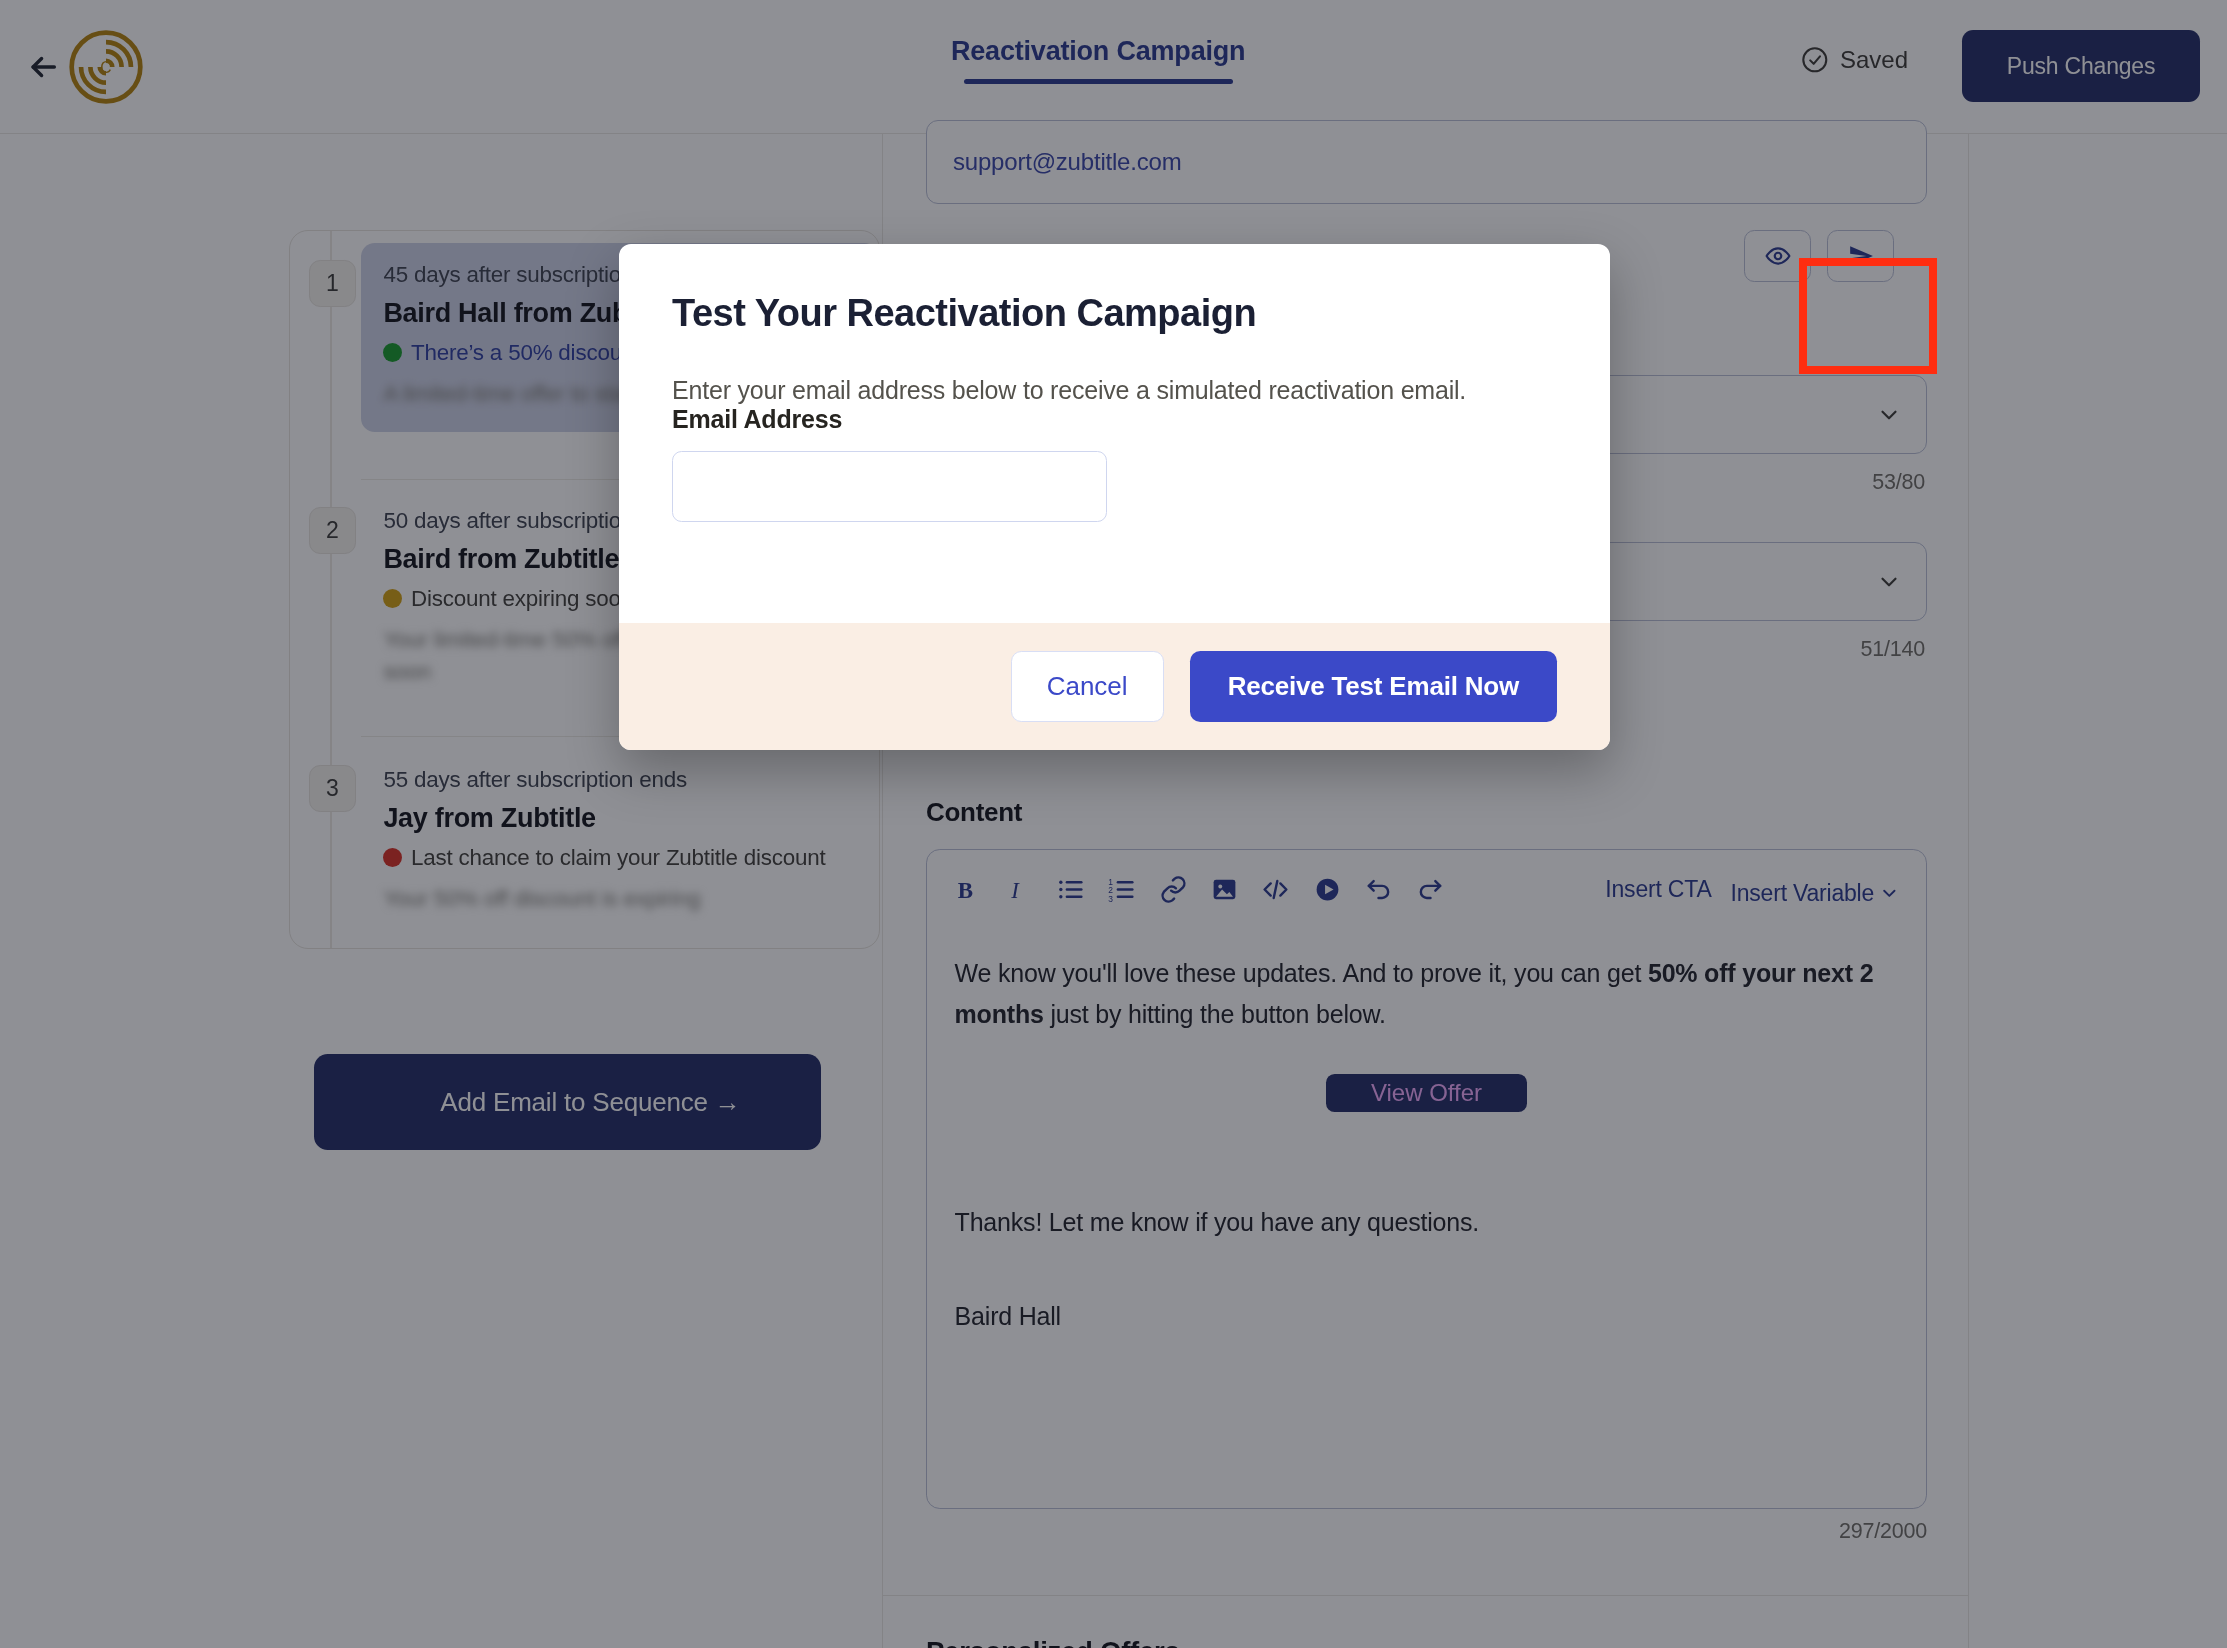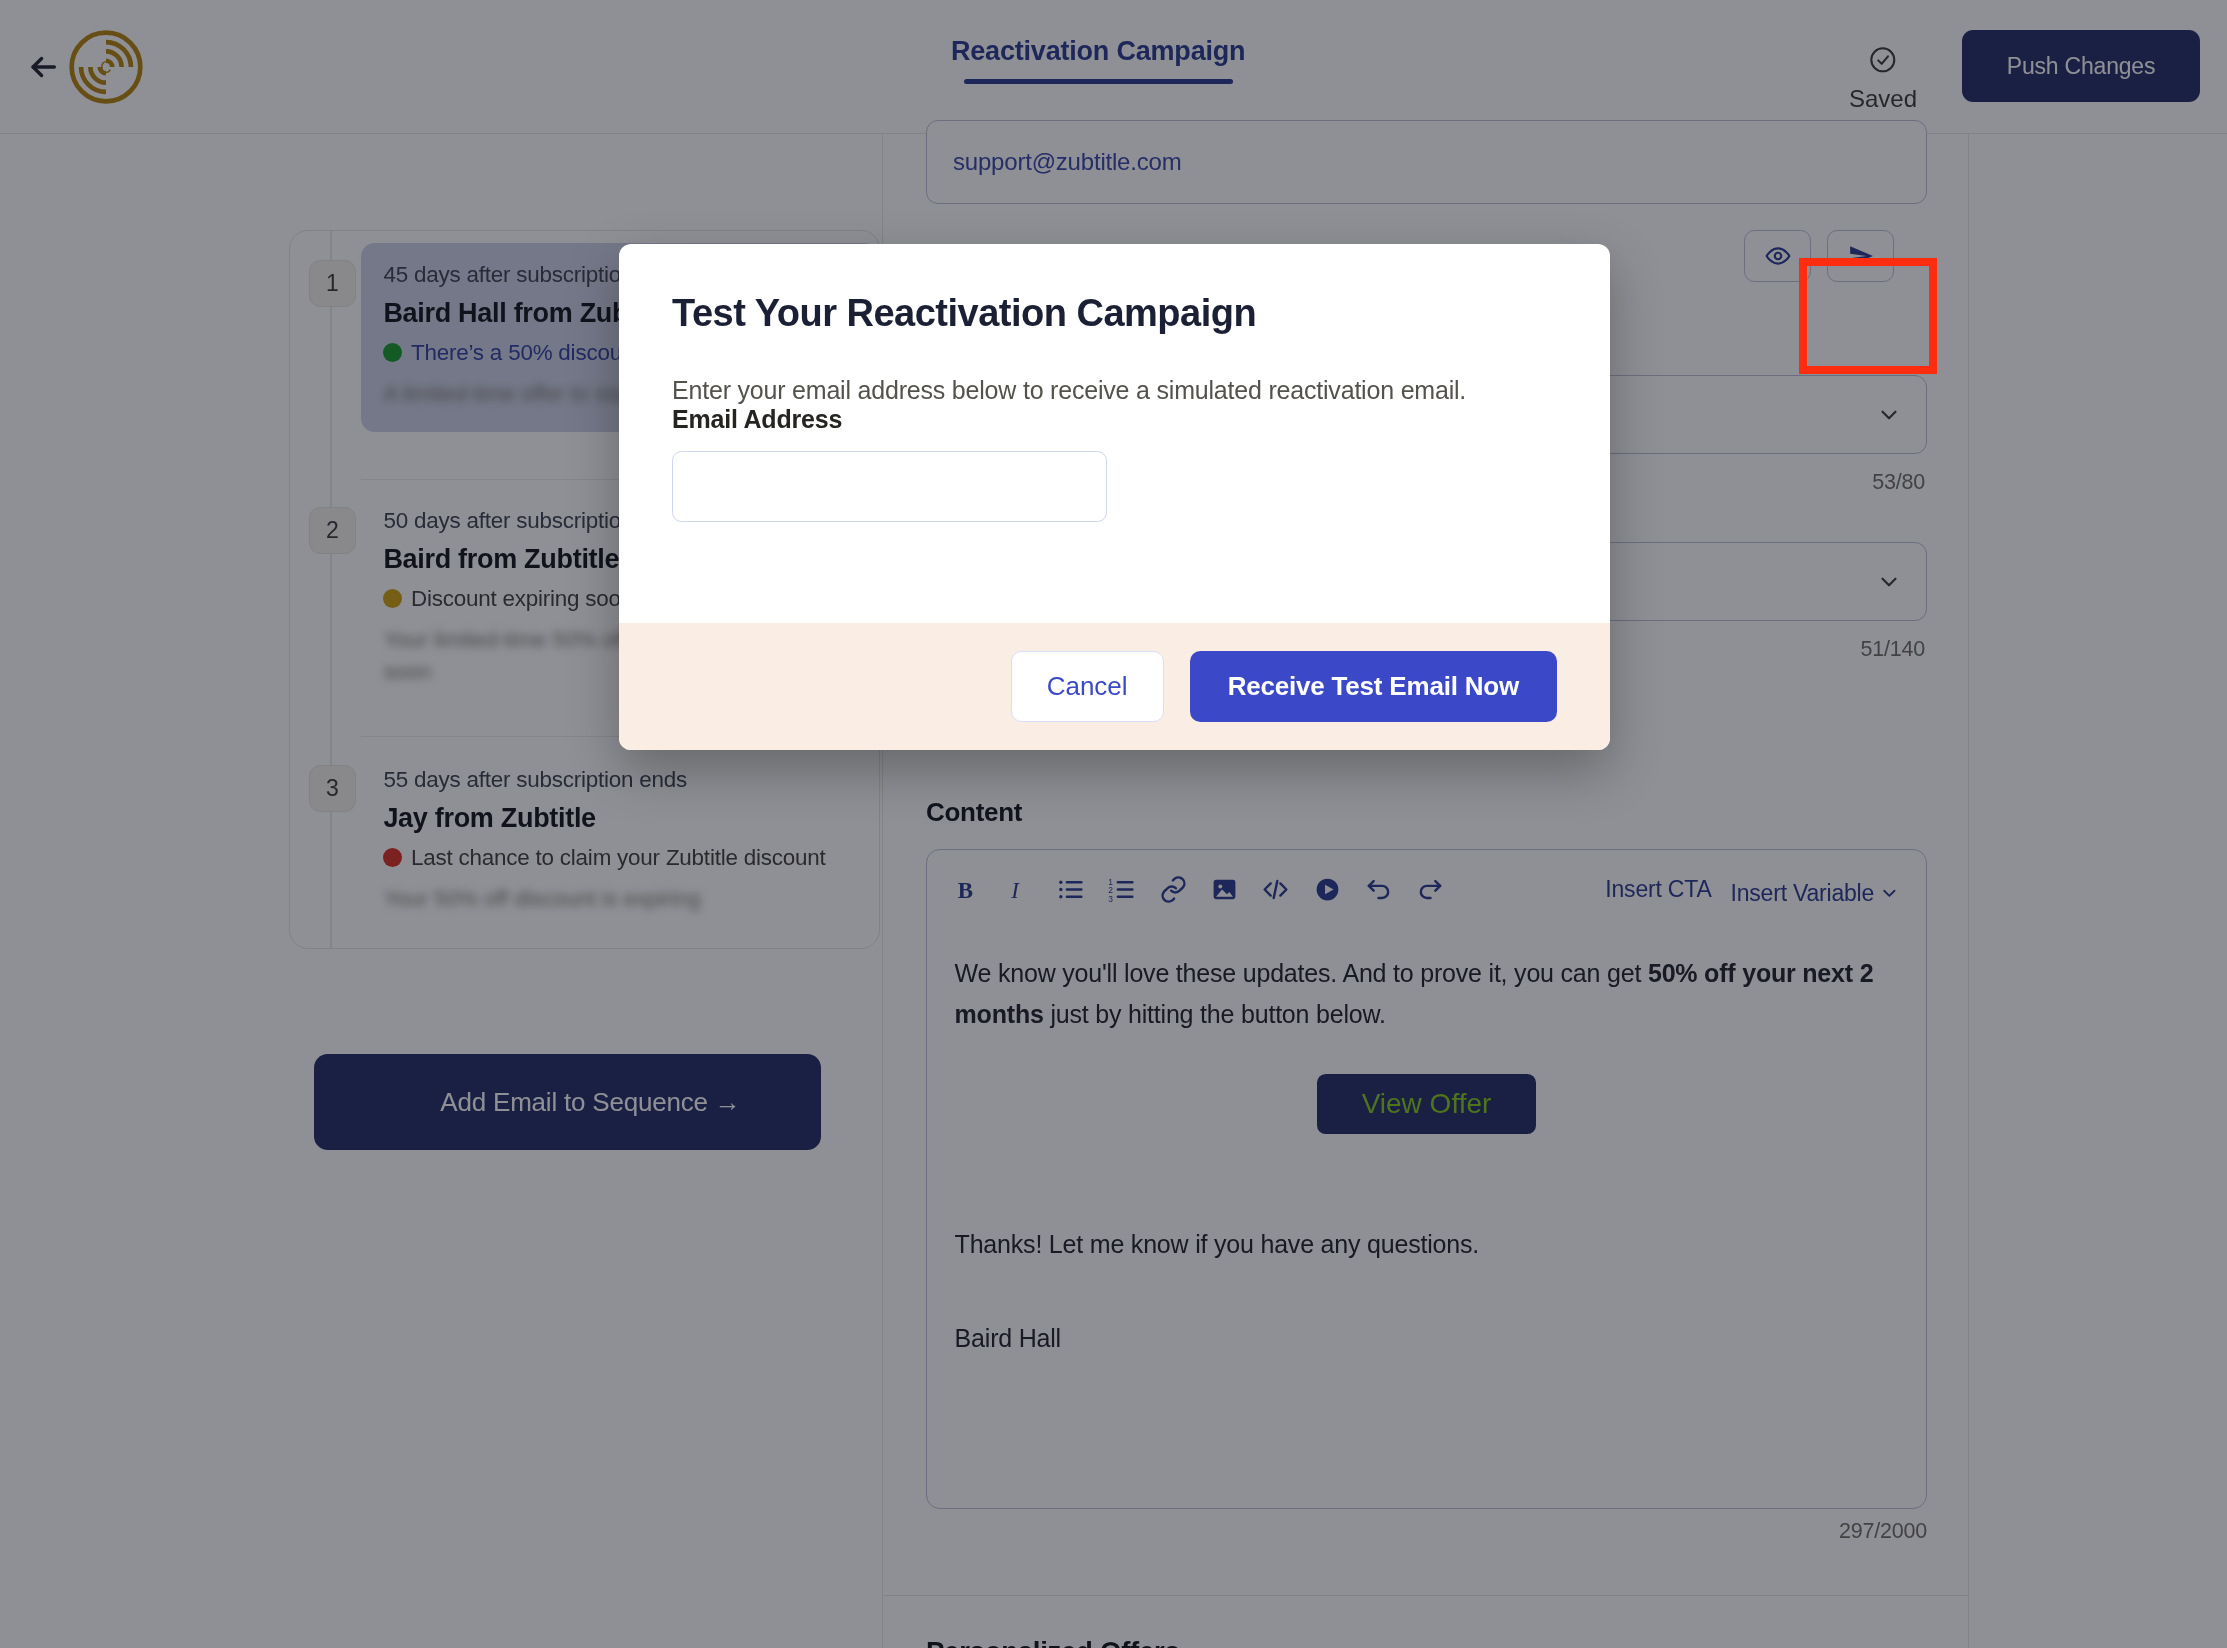--- a/index.html
+++ b/index.html
@@ -43,23 +43,23 @@
   .tabwrap {
     position: absolute; left: 951px; top: 36px;
     display: flex; flex-direction: column; align-items: center; font-weight: bold;
   }
   .tab-label {
     font-size: 27px; color: #2b3a8f; letter-spacing: -0.2px;
     padding-bottom: 12px;
   }
   .tab-underline { width: 269px; height: 5.2px; background: #2b3a8f; border-radius: 2.6px; }
   .saved-wrap {
-    position: absolute; right: 310px; top: 46px;
+    position: absolute; right: 319px; top: 46px;
     display: flex; align-items: center; gap: 11.2px;
-    font-size: 24px; color: #3b3a36; flex-direction: column;
+    font-size: 24px; color: #3b3a36;
   }
   .saved-icon { width: 27.6px; height: 27.6px; display:block; }
   .push-btn {
     position: absolute; right: 27px; top: 30px;
     width: 238px; height: 72px;
     background: #222c66; color: #ffffff;
     border-radius: 11.2px; border: none;
     font-size: 23px; font-family: "Liberation Sans", sans-serif;
     letter-spacing: -0.2px;
     cursor: pointer;
@@ -175,23 +175,23 @@
   .rte-action { font-size: 23px; color: #2b3a8f; letter-spacing: -0.2px; cursor: pointer; }
   .rte-action.with-caret { display: flex; align-items: center; gap: 5.2px; margin-top: 8px; }
 
   .rte-body { position: absolute; left: 0; top: 81px; right: 0; bottom: 0; padding: 22.4px 27.6px; }
   .rte-p {
     font-size: 25px; color: #20222b; line-height: 1.62; letter-spacing: -0.2px;
   }
   .rte-p b { font-weight: bold; }
   .cta-wrap { display: flex; justify-content: center; margin-top: 40px; }
   .cta-btn {
-    background: #222c66; color: #84cc16; border: none;
-    border-radius: 8.6px; padding: 14px 45px;
-    font-size: 28px; font-family: "Liberation Sans", sans-serif; cursor: pointer;
+    background: #222c66; color: #f0abfc; border: none;
+    border-radius: 8.6px; padding: 5px 45px;
+    font-size: 24px; font-family: "Liberation Sans", sans-serif; cursor: pointer;
   }
   .rte-p.thanks { margin-top: 90px; }
   .rte-p.sign   { margin-top: 53px; }
   .content-counter { position: absolute; left: 43px; top: 1385px; width: 1001px; text-align: right;
     font-size: 21.5px; color: #6f6d67; letter-spacing: -0.2px; }
 
   .offers-sec {
     position: absolute; left: 0; top: 1461px; width: 100%;
     border-top: 0.9px solid #e8e6e2; padding: 40px 43px 0 43px;
   }

